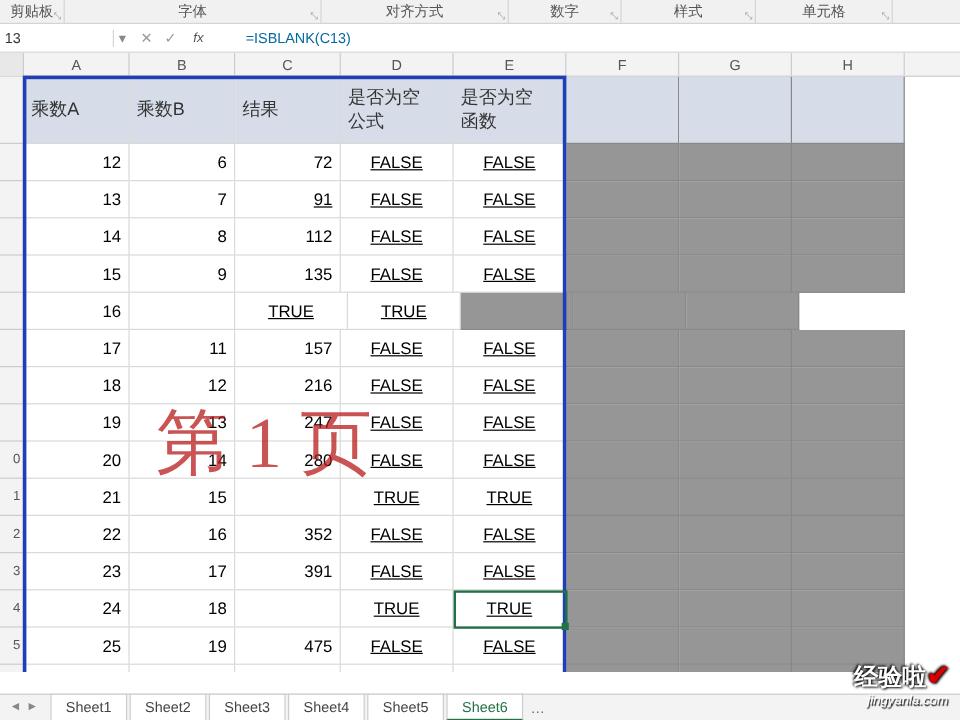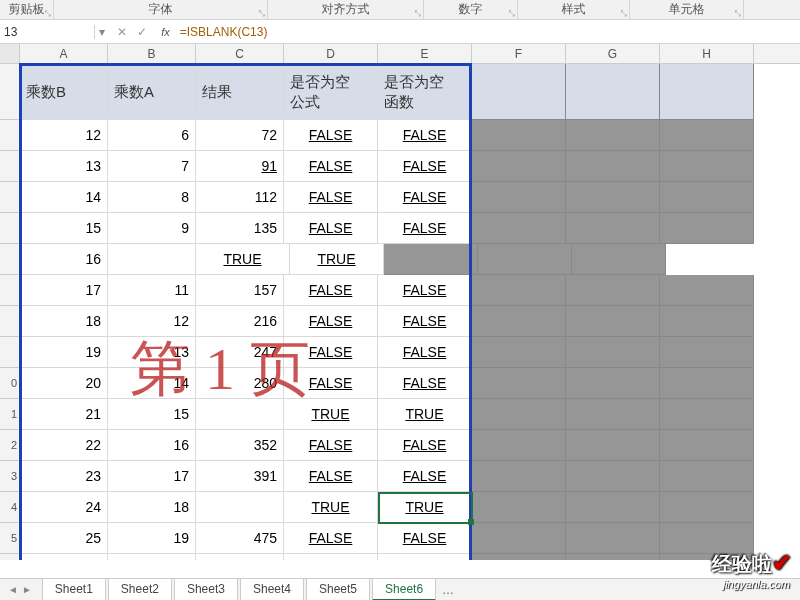--- a/index.html
+++ b/index.html
@@ -5,21 +5,21 @@
 * { box-sizing: border-box; margin: 0; padding: 0; }
 body { font-family: "Microsoft YaHei", Arial, sans-serif; font-size: 12px; background: #fff; width: 800px; height: 600px; overflow: hidden; position: relative; }
 .ribbon { height: 20px; background: #f1f1f1; border-bottom: 1px solid #d4d4d4; display: flex; }
 .ribbon-group { border-right: 1px solid #d4d4d4; display: flex; align-items: center; justify-content: center; color: #555; font-size: 12px; position: relative; }
 .ribbon-group .exp { position: absolute; right: 2px; bottom: 0; font-size: 8px; color: #999; }
 .fbar { height: 24px; display: flex; align-items: center; border-bottom: 1px solid #d4d4d4; background: #fff; }
 .namebox { width: 95px; border-right: 1px solid #d4d4d4; padding: 0 4px; color: #333; }
 .namebox-dd { width: 14px; text-align: center; color: #888; }
 .fbtns { display: flex; align-items: center; gap: 10px; padding: 0 8px; color: #999; }
 .fx { font-style: italic; font-size: 11px; color: #555; padding: 0 6px; }
-.finput { flex: 1; padding: 0 4px; color: #a16207; }
+.finput { flex: 1; padding: 0 4px; color: #0369a1; margin-left: 25px; }
 .grid-area { position: relative; height: 516px; overflow: hidden; }
 .col-headers { display: flex; height: 20px; background: #f3f3f3; border-bottom: 1px solid #ccc; }
 .col-headers .corner { width: 20px; border-right: 1px solid #ccc; background: #e8e8e8; }
 .col-headers .ch { border-right: 1px solid #ccc; text-align: center; line-height: 20px; color: #555; }
 .grid-body { display: flex; }
 .row-headers { width: 20px; background: #f3f3f3; }
 .row-headers .rh { height: 31px; border-right: 1px solid #ccc; border-bottom: 1px solid #ccc; text-align: right; padding-right: 2px; line-height: 31px; color: #555; font-size: 11px; }
 .row-headers .rh.hdr { height: 56px; line-height: 56px; }
 .cells { position: relative; }
 .row { display: flex; }
@@ -94,22 +94,22 @@
         <div class="rh">0</div>
         <div class="rh">1</div>
         <div class="rh">2</div>
         <div class="rh">3</div>
         <div class="rh">4</div>
         <div class="rh">5</div>
         <div class="rh">6</div>
       </div>
     <div class="cells" id="cells">
         <div class="row hdr">
+          <div class="cell " style="width: 88px;">乘数A</div>
           <div class="cell " style="width: 88px;">乘数B</div>
-          <div class="cell " style="width: 88px;">乘数A</div>
           <div class="cell " style="width: 88px;">结果</div>
           <div class="cell multi" style="width: 94px;">是否为空<br>公式</div>
           <div class="cell multi" style="width: 94px;">是否为空<br>函数</div>
           <div class="cell gray" style="width: 94px;"></div>
           <div class="cell gray" style="width: 94px;"></div>
           <div class="cell gray" style="width: 94px;"></div>
         </div>
         <div class="row">
           <div class="cell num" style="width: 88px;">12</div>
           <div class="cell num" style="width: 88px;">6</div>

